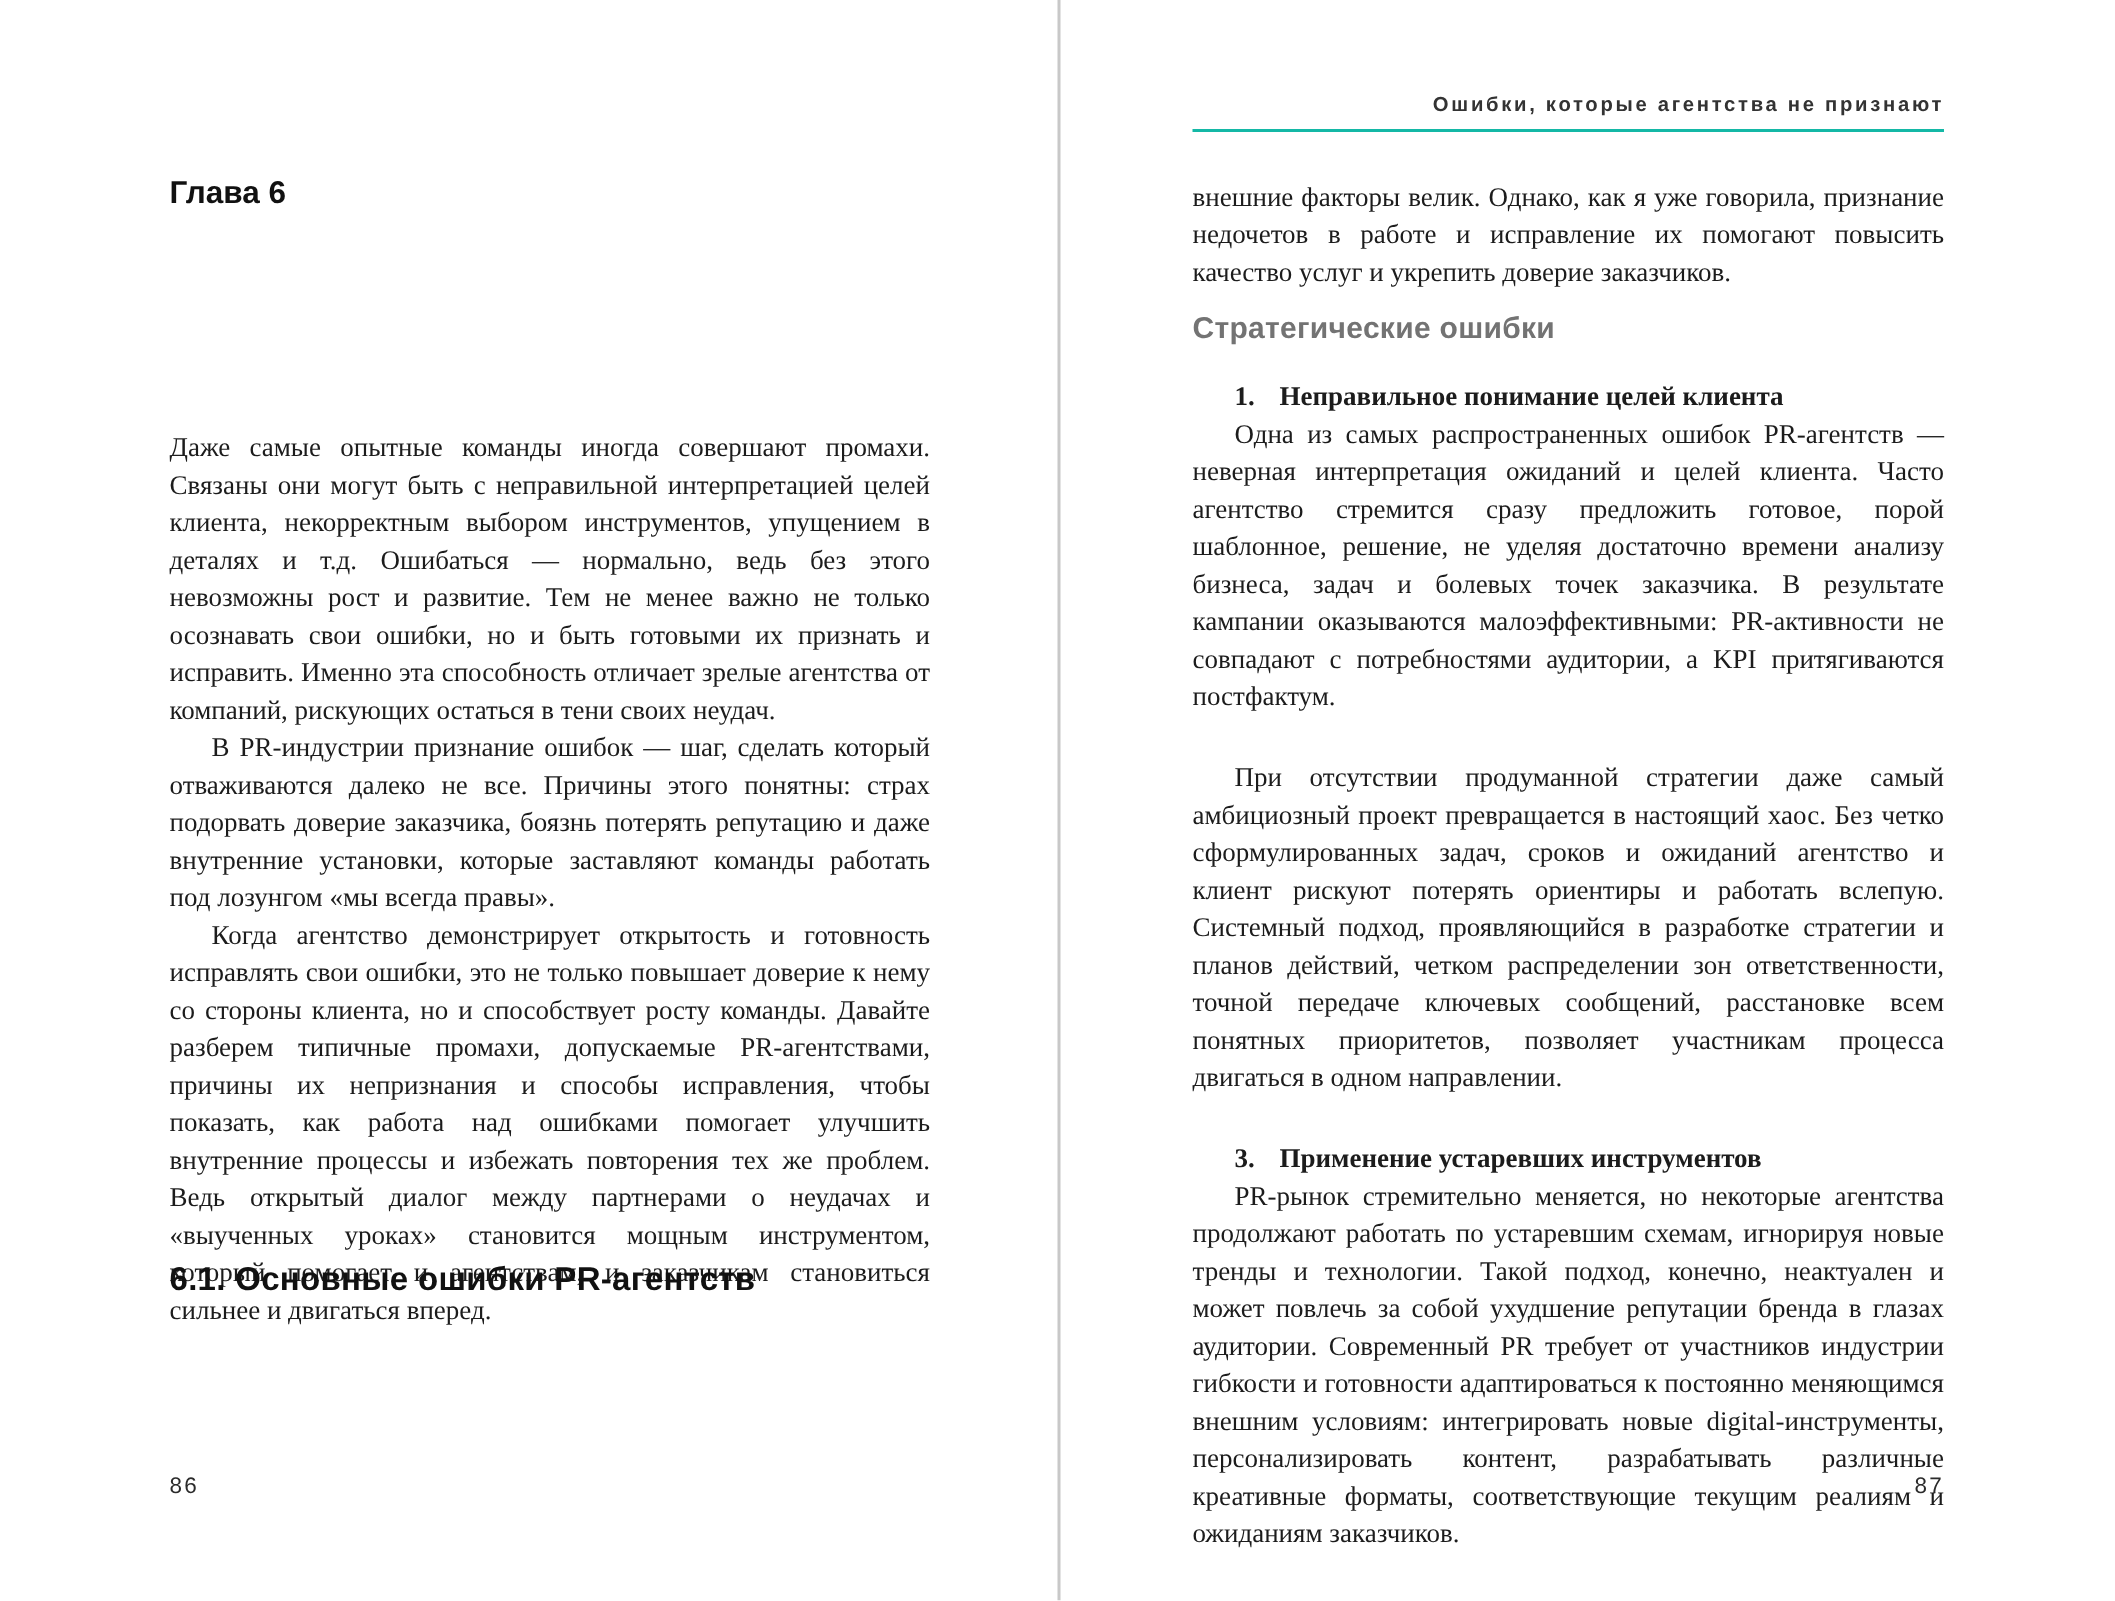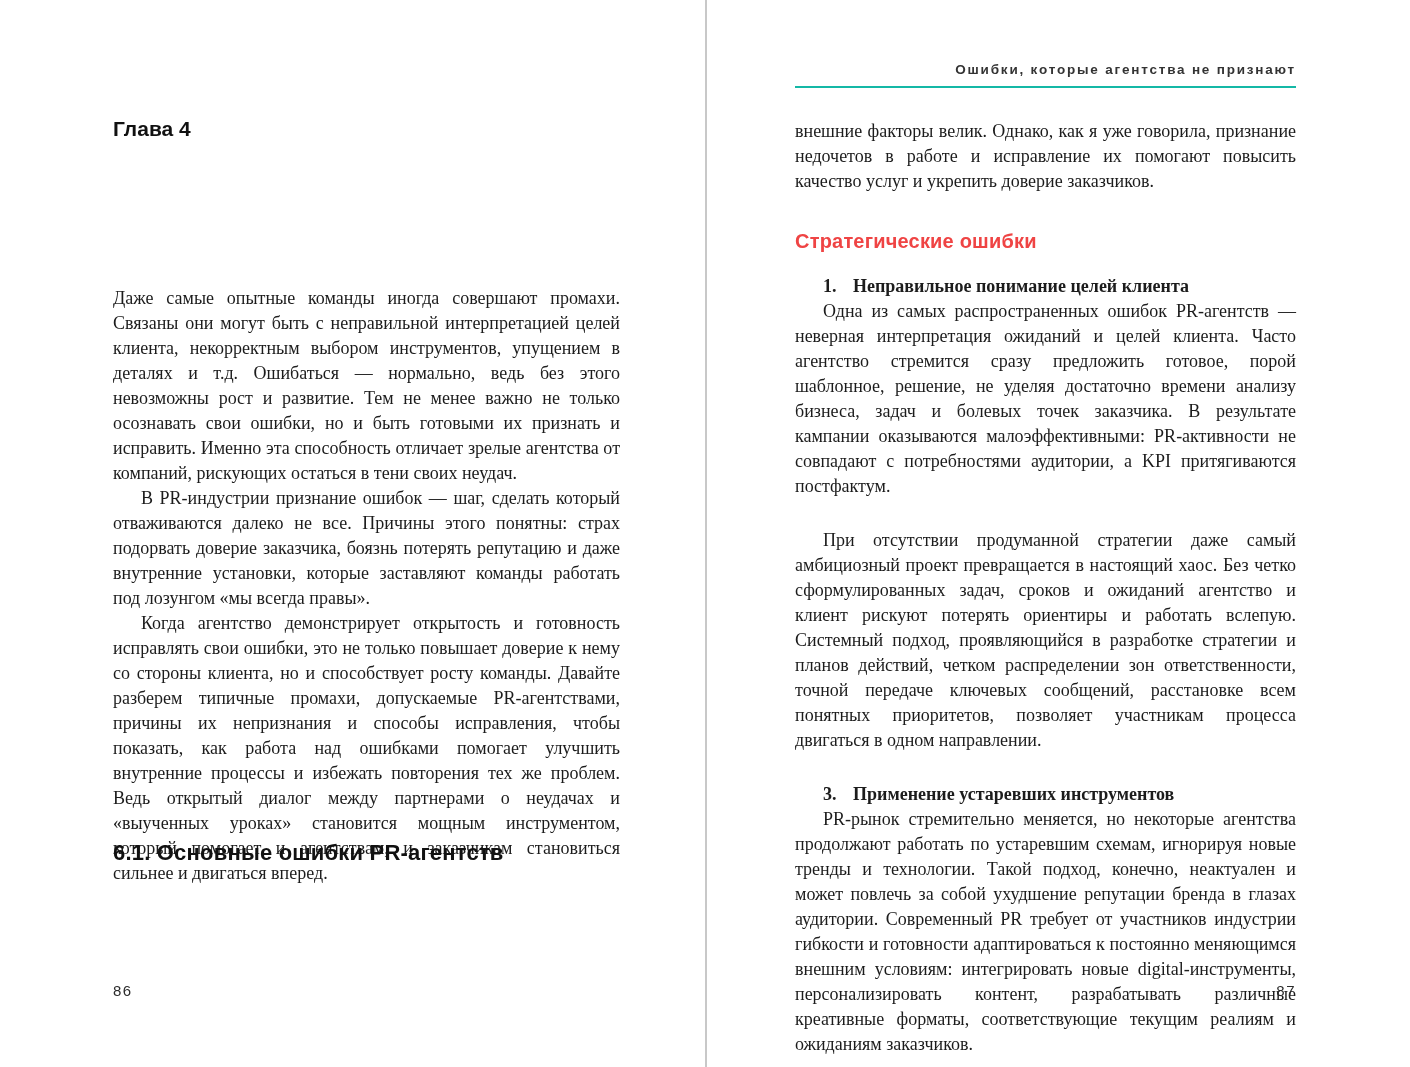--- a/index.html
+++ b/index.html
@@ -47,22 +47,22 @@
   .running-header{
     position:absolute; top:62px; left:0; width:501px;
     text-align:right; padding-bottom:9px;
     border-bottom:2px solid #14b8a6;
     font-family:"Liberation Sans","DejaVu Sans",sans-serif;
     font-weight:700; font-size:13.5px; letter-spacing:1.8px; color:#333;
   }
   .right-flow{ position:absolute; top:119px; left:0; width:501px; }
   .subsection-heading{
     font-family:"Liberation Sans","DejaVu Sans",sans-serif;
-    font-weight:bold; font-size:20px; color:#ef4444;
-    margin-top:36px; margin-bottom:21px; letter-spacing:.2px;
+    font-weight:bold; font-size:20px; color:#737373;
+    margin-top:14px; margin-bottom:21px; letter-spacing:.2px;
   }
   .numbered-item{ margin-top:0; }
   .numbered-item + .numbered-item{ margin-top:29px; }
   .item-heading{
     padding-left:28px; font-weight:bold; font-size:18px; line-height:25px;
   }
   .item-number{ display:inline-block; min-width:30px; }
 
   
   .page-number{
@@ -73,21 +73,21 @@
   .page-number.left{ left:0; }
   .page-number.right{ right:0; }
 </style>
 </head>
 <body>
 
 <div class="gutter-divider"></div>
 
 <section class="page page-left">
 
-  <div class="chapter-label">Глава 4</div>
+  <div class="chapter-label">Глава 6</div>
 
 
   <div class="left-flow">
     <p class="para" lang="ru">Даже самые опытные команды иногда совершают промахи. Связаны они могут быть с неправильной интерпретацией целей клиента, некорректным выбором инструментов, упущением в деталях и т.д. Ошибаться — нормально, ведь без этого невозможны рост и развитие. Тем не менее важно не только осознавать свои ошибки, но и быть готовыми их признать и исправить. Именно эта способность отличает зрелые агентства от компаний, рискующих остаться в тени своих неудач.</p>
     <p class="para indent" lang="ru">В PR-индустрии признание ошибок — шаг, сделать который отваживаются далеко не все. Причины этого понятны: страх подорвать доверие заказчика, боязнь потерять репутацию и даже внутренние установки, которые заставляют команды работать под лозунгом «мы всегда правы».</p>
     <p class="para indent" lang="ru">Когда агентство демонстрирует открытость и готовность исправлять свои ошибки, это не только повышает доверие к нему со стороны клиента, но и способствует росту команды. Давайте разберем типичные промахи, допускаемые PR-агентствами, причины их непризнания и способы исправления, чтобы показать, как работа над ошибками помогает улучшить внутренние процессы и избежать повторения тех же проблем. Ведь открытый диалог между партнерами о неудачах и «выученных уроках» становится мощным инструментом, который помогает и агентствам, и заказчикам становиться сильнее и двигаться вперед.</p>
   </div>
 
   <div class="section-61">
     <h2 class="section-heading">6.1. Основные ошибки PR-агентств</h2>

